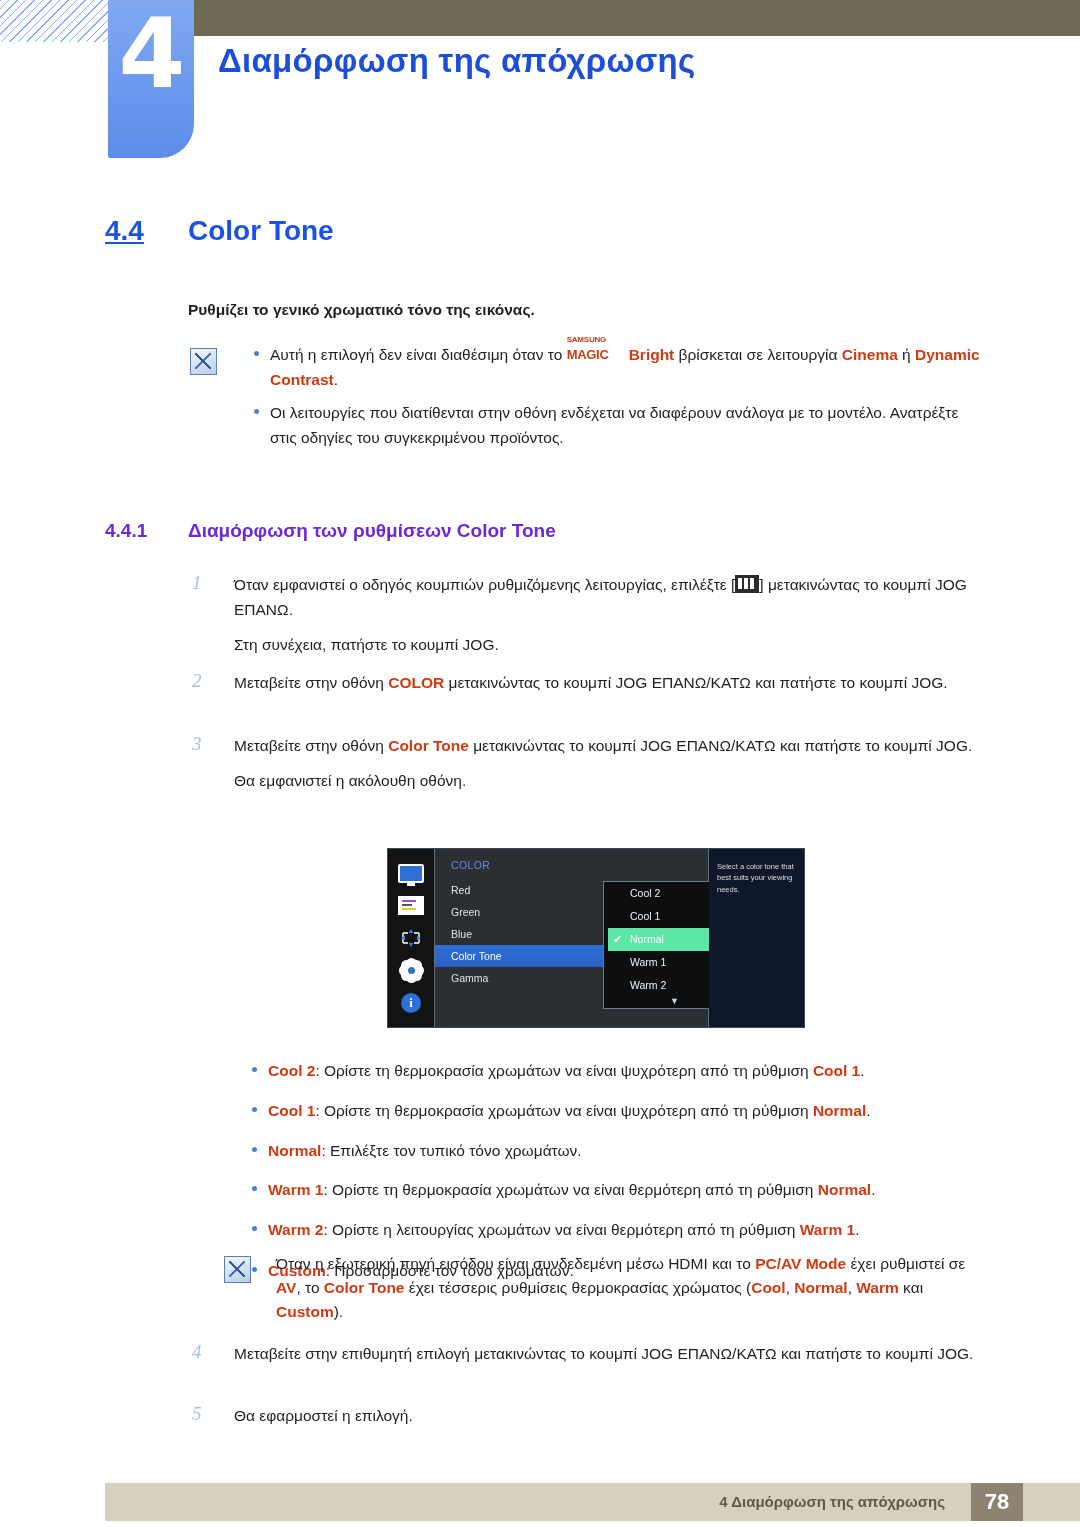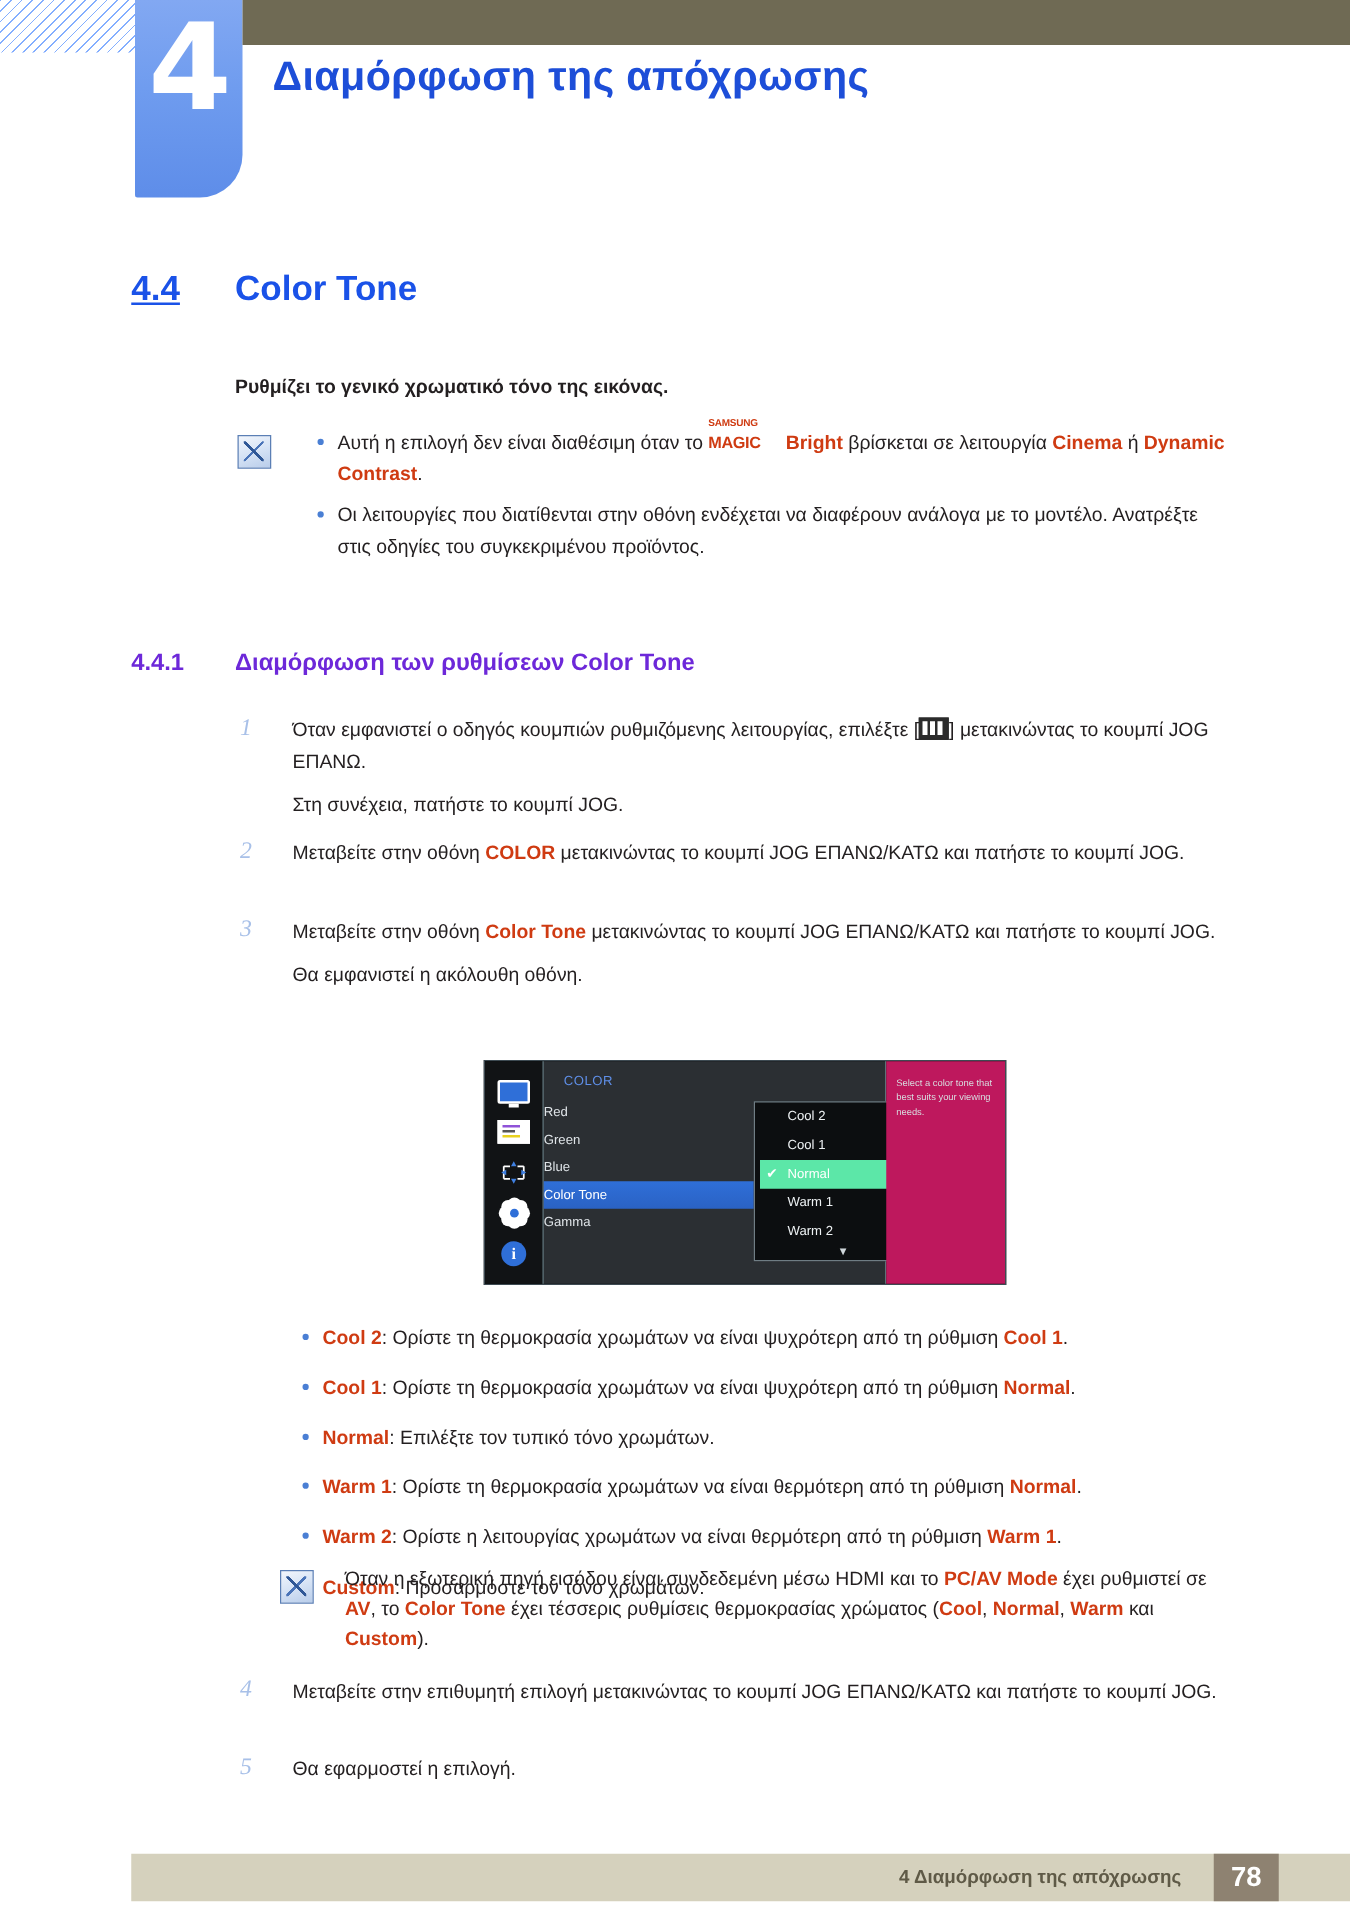--- a/index.html
+++ b/index.html
@@ -128,30 +128,30 @@
     background:#111315;display:flex;flex-direction:column;
     align-items:center;justify-content:space-around;padding:8px 0;box-sizing:border-box;
   }
   .osd-main{
     position:absolute;left:46px;top:0;right:95px;height:100%;
     background:#2b2f33;border-left:1px solid #5d7278;border-right:1px solid #5d7278;
     box-sizing:border-box;
   }
   .osd-desc{
     position:absolute;right:0;top:0;width:95px;height:100%;
-    background:#be185d;box-sizing:border-box;padding:12px 8px;
+    background:#0f172a;box-sizing:border-box;padding:12px 8px;
     color:#d8dde0;font-size:7.5px;line-height:1.5;
   }
   .osd-cat{
     position:absolute;left:16px;top:10px;color:#5f8fe8;
     font-size:10.5px;letter-spacing:.4px;
   }
   .osd-items{position:absolute;left:0;top:30px;width:100%;}
   .osd-item{
-    height:22px;line-height:22px;
+    height:22px;line-height:22px;padding-left:16px;
     color:#dfe4e8;font-size:10.5px;
   }
   .osd-item.sel{
     background:linear-gradient(180deg,#2f6fd8 0%,#2a62c4 100%);
     color:#ffffff;width:170px;
   }
   .osd-popup{
     position:absolute;left:168px;top:32px;width:143px;height:128px;
     background:#0c0e10;border:1px solid #6f7d84;box-sizing:border-box;
   }
@@ -301,21 +301,21 @@
       </div>
       <div class="osd-opt">Warm 1</div>
       <div class="osd-opt">Warm 2</div>
       <div class="osd-arrow">▼</div>
     </div>
   </div>
 
   <div class="osd-desc">Select a color tone that best suits your viewing needs.</div>
 </div>
 
-<ul class="bl" style="position:absolute;left:232px;top:1058px;width:760px;font-size:15.5px;color:#231f20;line-height:1.62;">
+<ul class="bl" style="position:absolute;left:242px;top:1058px;width:760px;font-size:15.5px;color:#231f20;line-height:1.62;">
   <li style="margin-bottom:15px;">
     <span class="red">Cool 2</span><span>: Ορίστε τη θερμοκρασία χρωμάτων να είναι ψυχρότερη από τη ρύθμιση </span><span class="red">Cool 1</span><span>.</span>
   </li>
   <li style="margin-bottom:15px;">
     <span class="red">Cool 1</span><span>: Ορίστε τη θερμοκρασία χρωμάτων να είναι ψυχρότερη από τη ρύθμιση </span><span class="red">Normal</span><span>.</span>
   </li>
   <li style="margin-bottom:14px;">
     <span class="red">Normal</span><span>: Επιλέξτε τον τυπικό τόνο χρωμάτων.</span>
   </li>
   <li style="margin-bottom:15px;">

